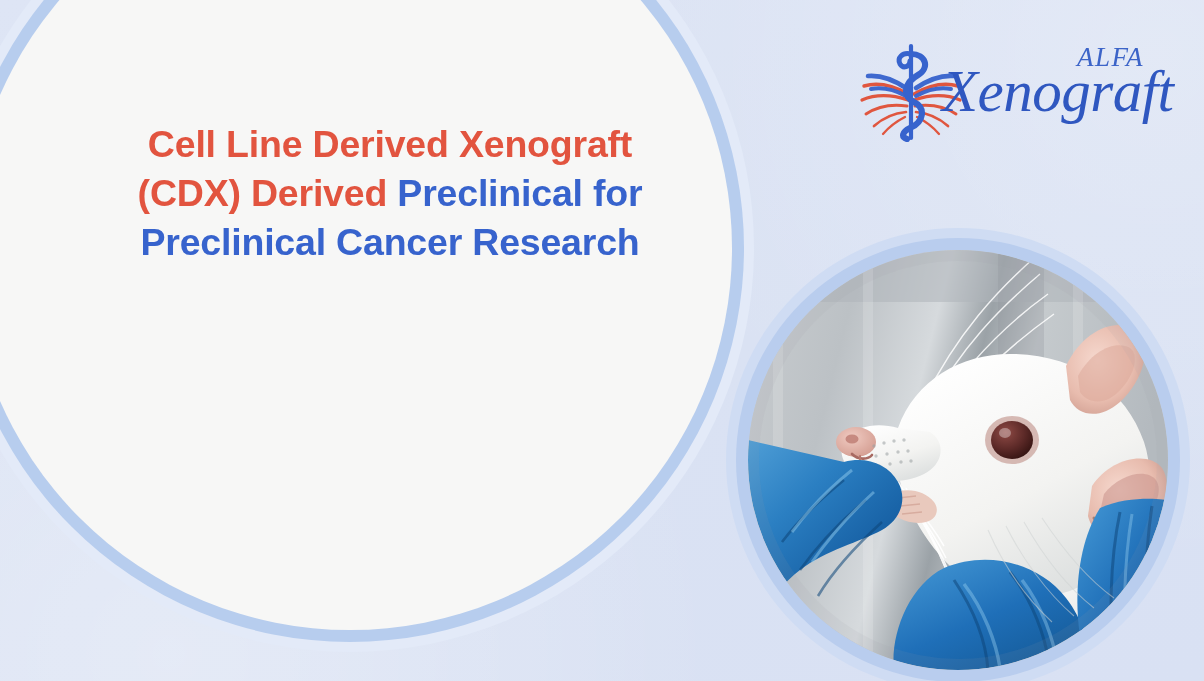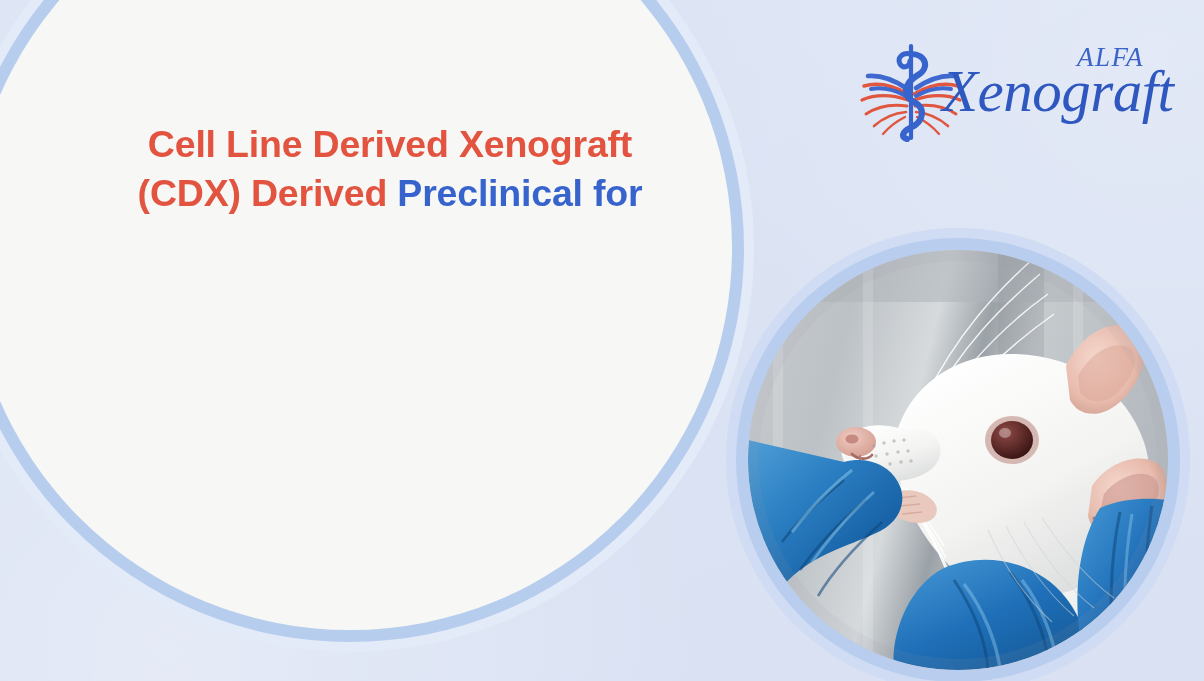--- a/index.html
+++ b/index.html
@@ -153,20 +153,23 @@
   <div class="title-circle-outer"></div>
   <div class="title-circle-ring"></div>
   <div class="title-circle"></div>
 
   <div class="title-block">
     <div class="title-line">
       <span class="t-red">Cell Line Derived Xenograft</span>
     </div>
     <div class="title-line">
       <span class="t-red">(CDX) Derived </span><span class="t-blue">Preclinical for</span>
+    </div>
+    <div class="title-line">
+      <span class="t-blue">Preclinical Cancer Research</span>
     </div>
   </div>
 
   <div class="logo">
 
     <div class="logo-mark">
       <svg viewBox="0 0 118 100" width="118" height="100" aria-hidden="true">
 
         <g stroke="#e0563f" fill="none" stroke-linecap="round">
           <path d="M56 52 C42 44 26 40 12 44" stroke-width="3.4"></path>

